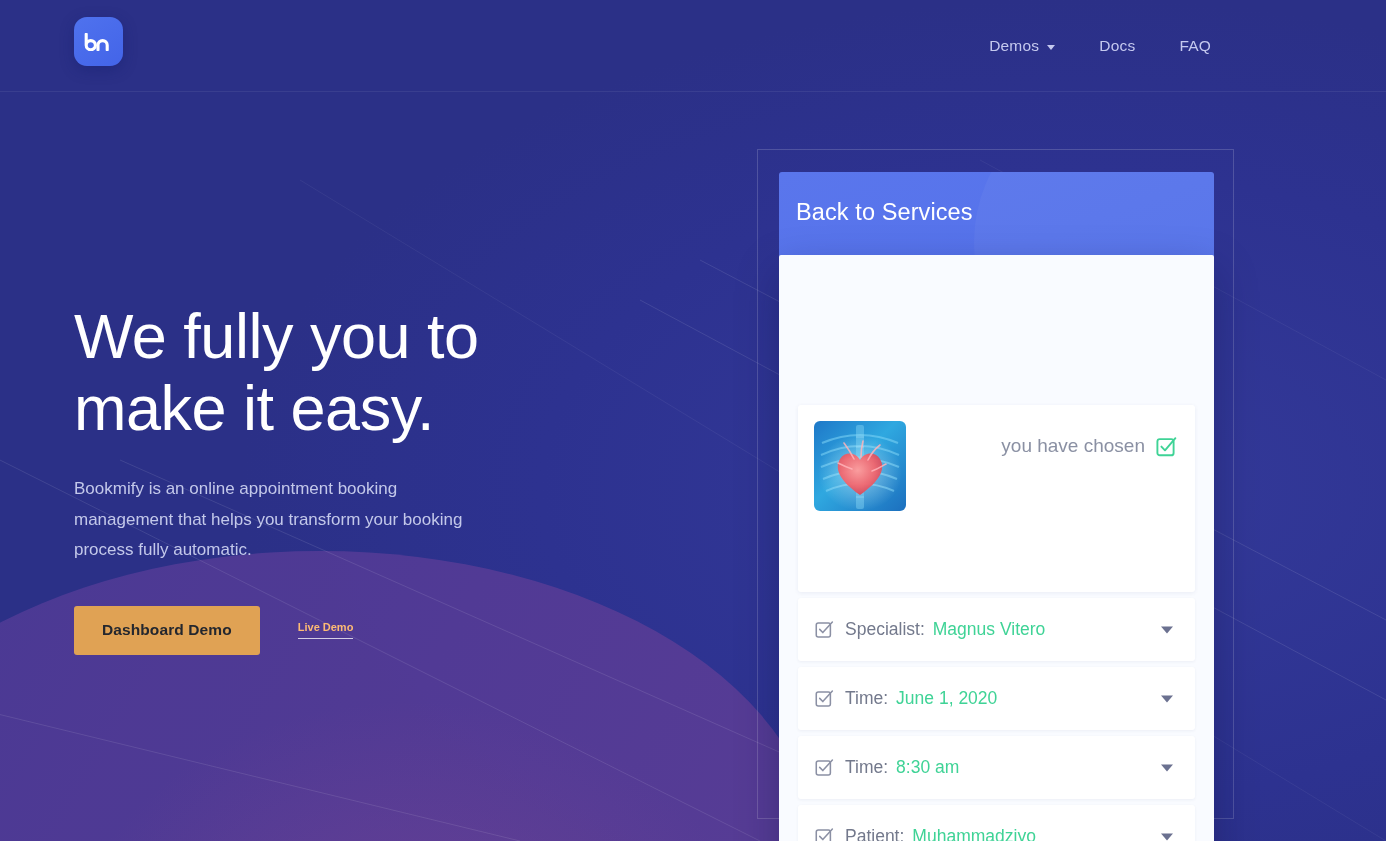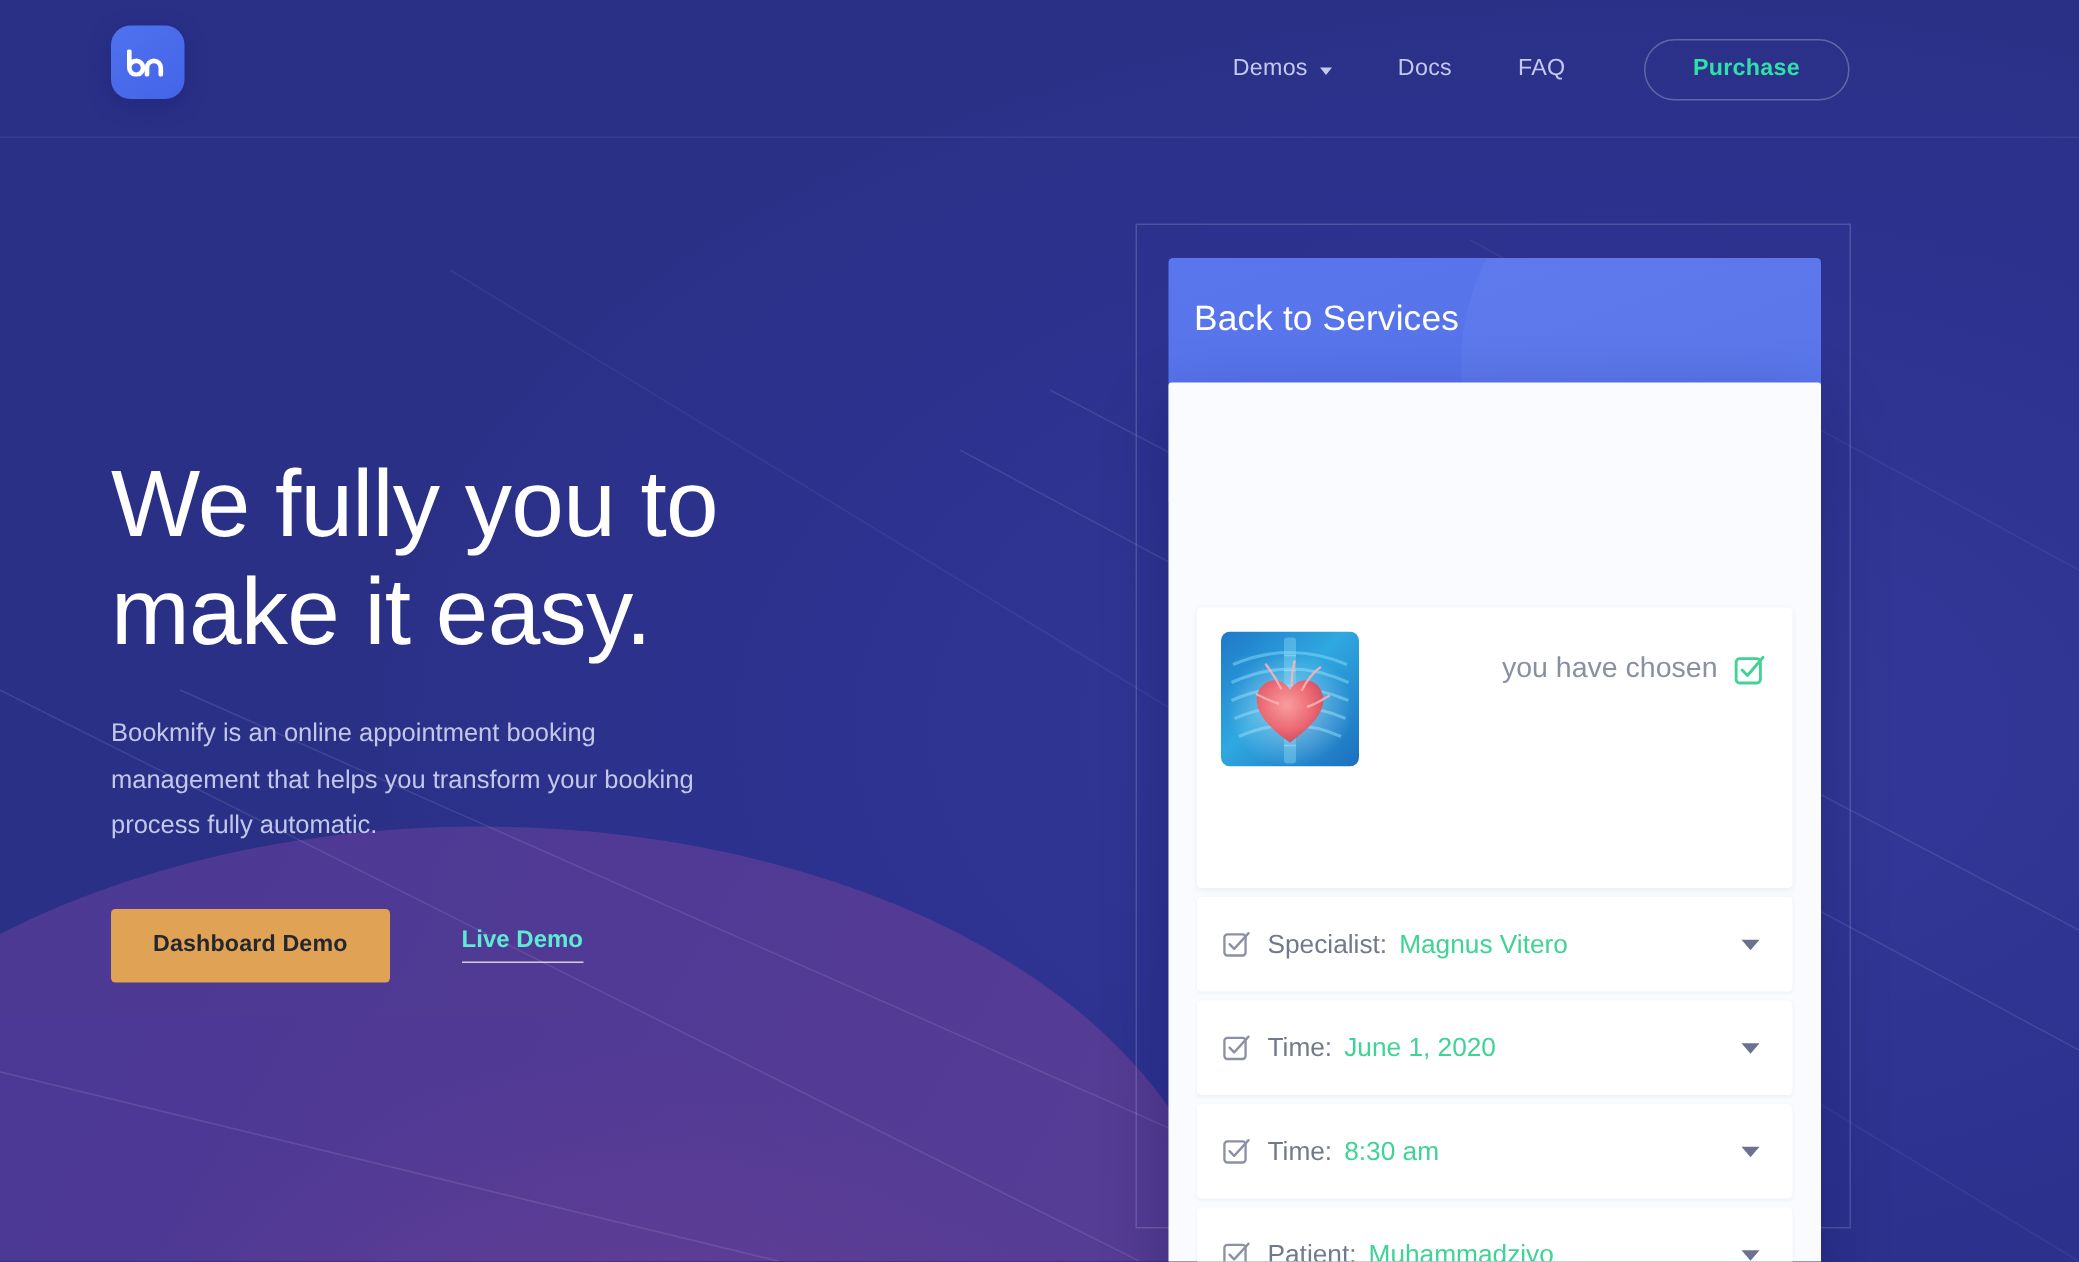--- a/index.html
+++ b/index.html
@@ -145,29 +145,28 @@
     border: 0;
     border-radius: 3px;
     font-size: 15.5px;
     font-weight: 700;
     letter-spacing: .1px;
     font-family: "Liberation Sans", sans-serif;
     cursor: pointer;
     white-space: nowrap;
   }
   #live-demo-link {
-    color: #5eead4;
-    font-size: 16px;
+    color: #fdba74;
+    font-size: 11px;
     font-weight: 700;
     text-decoration: none;
     border-bottom: 1.5px solid rgba(255,255,255,.75);
     padding-bottom: 5px;
     cursor: pointer;
     white-space: nowrap;
-    margin-left: 10px;
   }
 
   
   #booking-widget {
     position: absolute;
     left: 757px; top: 149px;
     width: 477px; height: 670px;
     border: 1px solid rgba(255,255,255,.17);
     z-index: 4;
   }
@@ -321,21 +320,20 @@
     <a class="nav-link" href="#">
       <span>Demos</span>
       <span class="caret"></span>
     </a>
     <a class="nav-link" href="#">
       <span>Docs</span>
     </a>
     <a class="nav-link" href="#">
       <span>FAQ</span>
     </a>
-    <button id="purchase-button">Purchase</button>
   </nav>
 </div>
 
 <div id="hero-copy">
   <h1 id="hero-title">We fully you to
 make it easy.</h1>
   <p id="hero-sub">Bookmify is an online appointment booking
 management that helps you transform your booking
 process fully automatic.</p>
   <div id="hero-actions">

